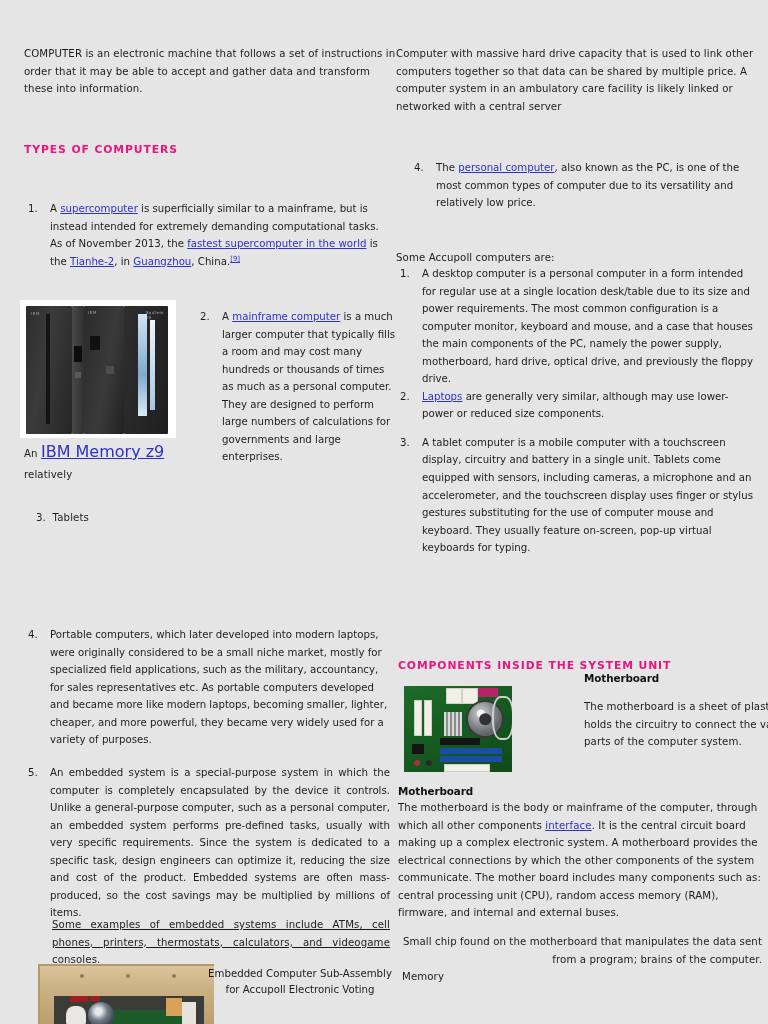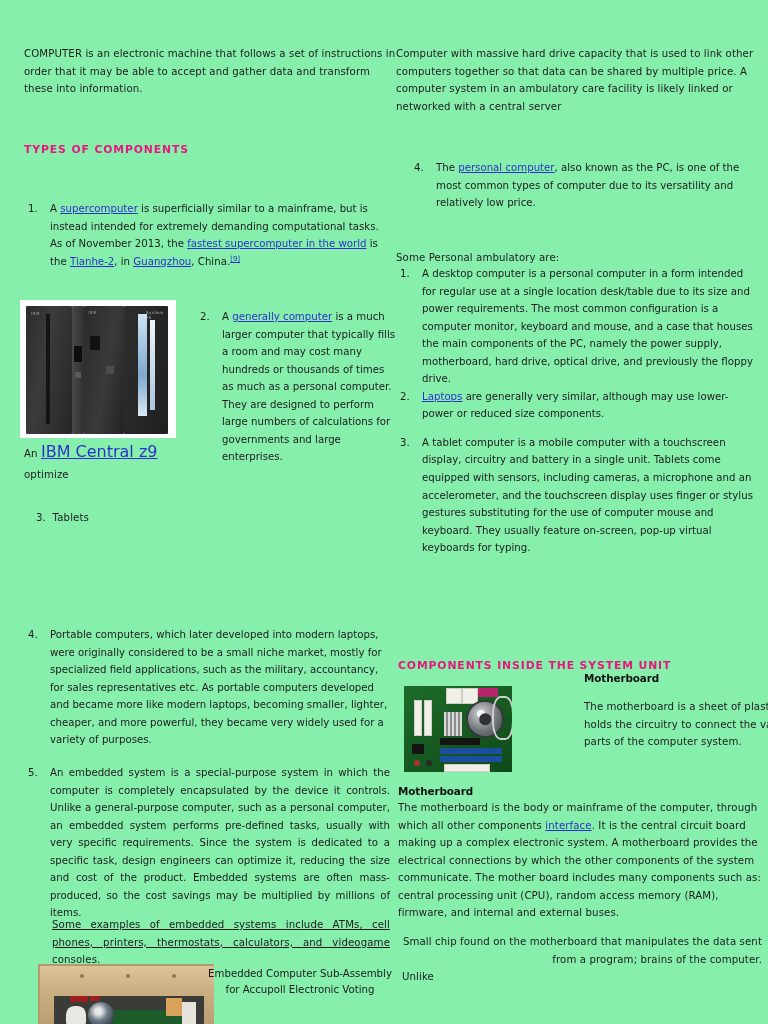--- a/index.html
+++ b/index.html
@@ -13,21 +13,21 @@
     position: relative;
     overflow: hidden;
     font-family: "DejaVu Sans", sans-serif;
     color: #1a1a1a;
   }
   .page {
     position: absolute;
     left: 0; top: 0;
     width: 768px;
     height: 1024px;
-    background: #86efac;
+    background: #e5e5e5;
     overflow: hidden;
   }
   .col-left {
     position: absolute;
     left: 24px;
     top: 0;
     width: 372px;
   }
   .col-right {
     position: absolute;
@@ -224,21 +224,21 @@
 
   <div class="col-left" style="top:45px;">
     <p class="para">COMPUTER is an electronic machine that follows a set of instructions in order that it may be able to accept and gather data and transform these into information.</p>
   </div>
 
   <div class="col-right" style="top:45px;">
     <p class="para">Computer with massive hard drive capacity that is used to link other computers together so that data can be shared by multiple price. A computer system in an ambulatory care facility is likely linked or networked with a central server</p>
   </div>
 
   <div class="col-left" style="top:143px;">
-    <p class="heading-pink">TYPES OF COMPONENTS</p>
+    <p class="heading-pink">TYPES OF COMPUTERS</p>
   </div>
 
   <div class="col-left" style="top:200px; width:360px;">
     <ol class="numlist">
       <li>
         <span class="num">1.</span><span>A </span><a class="link">supercomputer</a><span> is superficially similar to a mainframe, but is instead intended for extremely demanding computational tasks. As of November 2013, the </span><a class="link">fastest supercomputer in the world</a><span> is the </span><a class="link">Tianhe-2</a><span>, in </span><a class="link">Guangzhou</a><span>, China.</span><a class="sup">[9]</a>
       </li>
     </ol>
   </div>
 
@@ -259,43 +259,43 @@
     <div class="mf-cab mf-c4">
       <div class="mf-logo" style="left:22px; top:4px; color:#b5b5b5;">System z9</div>
     </div>
     <div class="mf-blue"></div>
     <div class="mf-blue2"></div>
   </div>
 
   <div style="position:absolute; left:196px; top:308px; width:200px;">
     <ol class="numlist">
       <li>
-        <span class="num">2.</span><span>A </span><a class="link">generally computer</a><span> is a much larger computer that typically fills a room and may cost many hundreds or thousands of times as much as a personal computer. They are designed to perform large numbers of calculations for governments and large enterprises.</span>
+        <span class="num">2.</span><span>A </span><a class="link">mainframe computer</a><span> is a much larger computer that typically fills a room and may cost many hundreds or thousands of times as much as a personal computer. They are designed to perform large numbers of calculations for governments and large enterprises.</span>
       </li>
     </ol>
   </div>
 
   <div style="position:absolute; left:24px; top:442px; width:180px;">
-    <span class="para">An </span><a class="link">IBM Central z9</a><span class="para"> optimize</span>
+    <span class="para">An </span><a class="link">IBM Memory z9</a><span class="para"> relatively</span>
   </div>
 
   <div style="position:absolute; left:36px; top:506px;">
     <span class="para ul-plain">3.</span><span class="para ul-plain">&nbsp;&nbsp;</span><span class="para ul-plain">Tablets</span>
   </div>
 
   <div style="position:absolute; left:410px; top:159px; width:340px;">
     <ol class="numlist">
       <li>
         <span class="num">4.</span><span>The </span><a class="link">personal computer</a><span>, also known as the PC, is one of the most common types of computer due to its versatility and relatively low price.</span>
       </li>
     </ol>
   </div>
 
   <div class="col-right" style="top:249px;">
-    <p class="para">Some Personal ambulatory are:</p>
+    <p class="para">Some Accupoll computers are:</p>
   </div>
 
   <div style="position:absolute; left:396px; top:265px; width:358px;">
     <ol class="numlist">
       <li>
         <span class="num">1.</span><span>A </span><span class="ul-plain">desktop computer</span><span> is a personal computer in a form intended for regular use at a single location desk/table due to its size and power requirements. The most common configuration is a computer monitor, keyboard and mouse, and a case that houses the main components of the PC, namely the power supply, motherboard, hard drive, optical drive, and previously the floppy drive.</span>
       </li>
       <li>
         <span class="num">2.</span><a class="link">Laptops</a><span> are generally very similar, although may use lower-power or reduced size components.</span>
       </li>
@@ -375,16 +375,16 @@
     <p class="para" style="margin-top:14px; width:220px;">The motherboard is a sheet of plastic that holds the circuitry to connect the various parts of the computer system.</p>
   </div>
 
   <div style="position:absolute; left:398px; top:785px; width:364px;">
     <div class="bold-head">Motherboard</div>
     <p class="para" style="margin-top:2px;"><span>The motherboard is the body or mainframe of the computer, through which all other components </span><a class="link">interface</a><span>. It is the central circuit board making up a complex electronic system. A motherboard provides the electrical connections by which the other components of the system communicate. The mother board includes many components such as: central processing unit (CPU), random access memory (RAM), firmware, and internal and external buses.</span></p>
   </div>
 
   <div style="position:absolute; left:398px; top:933px; width:364px;">
     <div class="para" style="padding-left:4px;text-align:right;">Small chip found on the motherboard that manipulates the data sent from a program; brains of the computer.</div>
-    <div class="para" style="padding-left:4px;">Unlike</div>
+    <div class="para" style="padding-left:4px;">Memory</div>
   </div>
 
 </div>
 
 </body></html>

